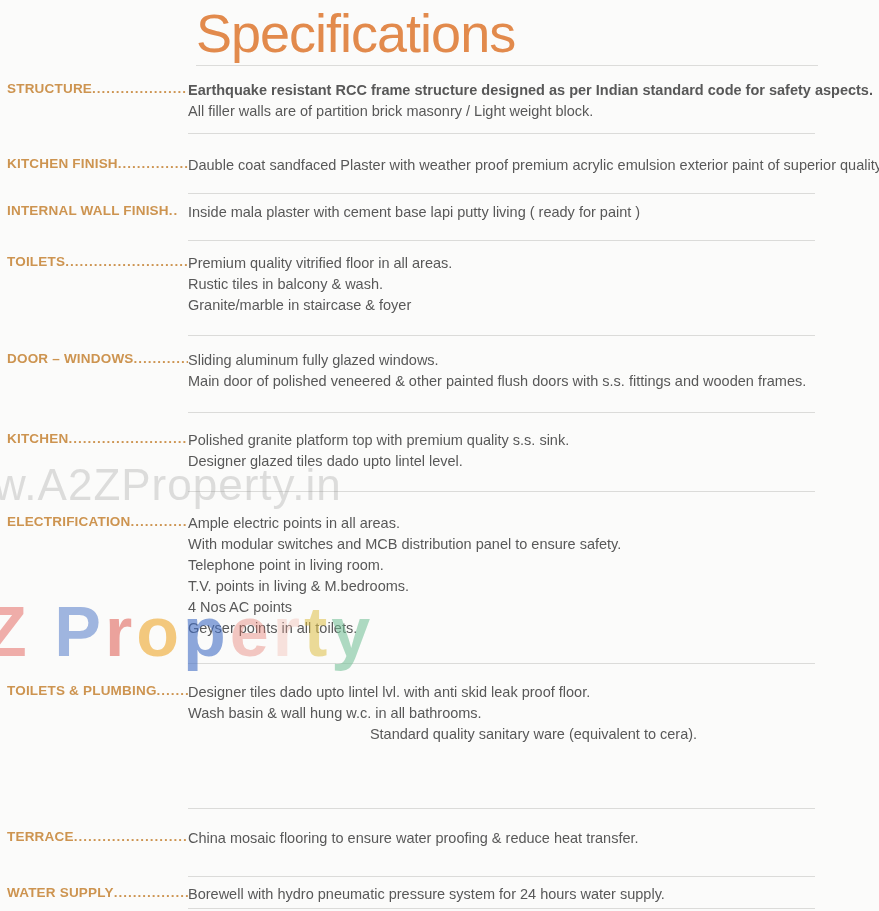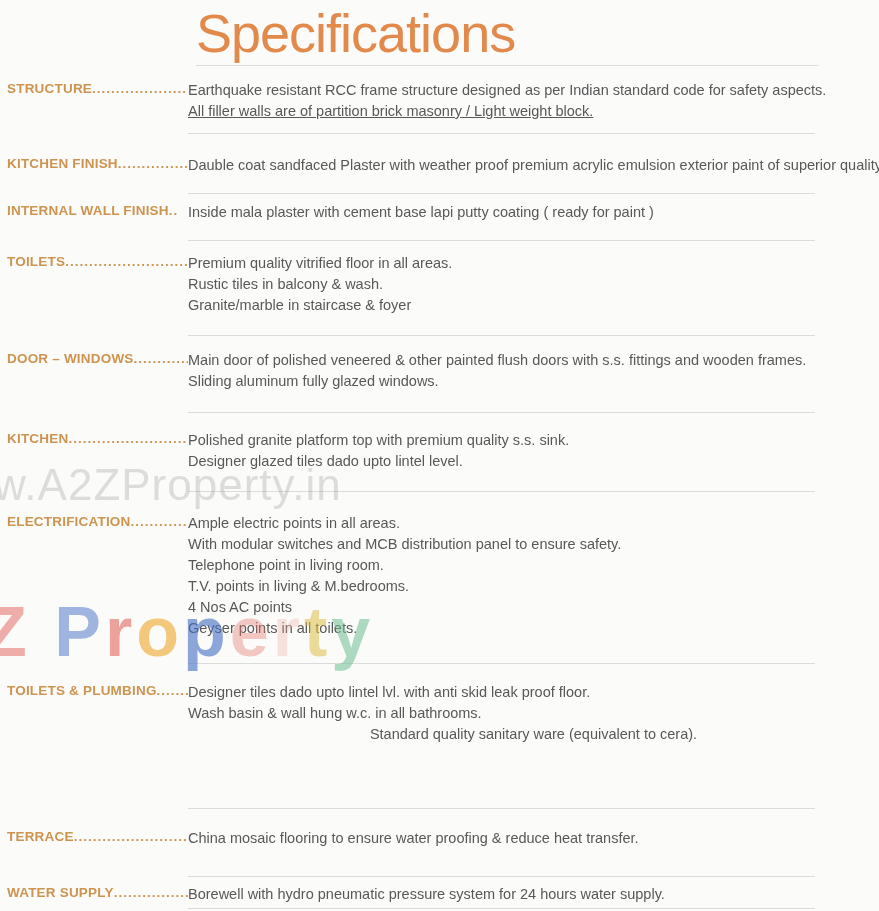--- a/index.html
+++ b/index.html
@@ -62,57 +62,57 @@
   <div class="watermark-brand" id="brand-watermark"><span style="color: rgba(228, 96, 88, 0.5);">Z</span><span style="color: rgba(0, 0, 0, 0);">&nbsp;</span><span style="color: rgba(84, 124, 200, 0.55);">P</span><span style="color: rgba(222, 90, 78, 0.55);">r</span><span style="color: rgba(238, 166, 42, 0.6);">o</span><span style="color: rgba(66, 110, 196, 0.6);">p</span><span style="color: rgba(230, 120, 108, 0.4);">e</span><span style="color: rgba(238, 170, 160, 0.32);">r</span><span style="color: rgba(222, 192, 70, 0.55);">t</span><span style="color: rgba(110, 190, 146, 0.55);">y</span></div>
 
   <div class="content-layer">
     <div class="page-title">Specifications</div>
     <div class="title-divider"></div>
 
     <div id="sections-root">
   <section class="spec-section" style="top: 80px;">
     <div class="label-cell"><span class="label-text">STRUCTURE</span><span class="label-leader">..........................</span></div>
     <div class="desc-cell">
-            <div class="desc-line" style="height: 21px;">Earthquake resistant RCC frame structure designed as per Indian standard code for safety aspects.</div>
-            <div class="desc-line" style="height: 21px; text-decoration: underline;">All filler walls are of partition brick masonry / Light weight block.</div>
+            <div class="desc-line" style="height: 21px; font-weight: bold;">Earthquake resistant RCC frame structure designed as per Indian standard code for safety aspects.</div>
+            <div class="desc-line" style="height: 21px;">All filler walls are of partition brick masonry / Light weight block.</div>
           </div>
     <div class="section-divider" style="top: 53px;"></div>
   </section>
 
   <section class="spec-section" style="top: 155px;">
     <div class="label-cell"><span class="label-text">KITCHEN FINISH</span><span class="label-leader">.................</span></div>
     <div class="desc-cell">
             <div class="desc-line" style="height: 21px;">Dauble coat sandfaced Plaster with weather proof premium acrylic emulsion exterior paint of superior quality.</div>
           </div>
     <div class="section-divider" style="top: 38px;"></div>
   </section>
 
   <section class="spec-section" style="top: 202px;">
     <div class="label-cell"><span class="label-text">INTERNAL WALL FINISH</span><span class="label-leader">..</span></div>
     <div class="desc-cell">
-            <div class="desc-line" style="height: 21px;">Inside mala plaster with cement base lapi putty coating ( ready for paint )</div>
+            <div class="desc-line" style="height: 21px;">Inside mala plaster with cement base lapi putty living ( ready for paint )</div>
           </div>
     <div class="section-divider" style="top: 38px;"></div>
   </section>
 
   <section class="spec-section" style="top: 253px;">
     <div class="label-cell"><span class="label-text">TOILETS</span><span class="label-leader">............................</span></div>
     <div class="desc-cell">
             <div class="desc-line" style="height: 21px;">Premium quality vitrified floor in all areas.</div>
             <div class="desc-line" style="height: 21px;">Rustic tiles in balcony &amp; wash.</div>
             <div class="desc-line" style="height: 21px;">Granite/marble in staircase &amp; foyer</div>
           </div>
     <div class="section-divider" style="top: 82px;"></div>
   </section>
 
   <section class="spec-section" style="top: 350px;">
     <div class="label-cell"><span class="label-text">DOOR – WINDOWS</span><span class="label-leader">..............</span></div>
     <div class="desc-cell">
+            <div class="desc-line" style="height: 21px;">Sliding  aluminum fully glazed windows.</div>
             <div class="desc-line" style="height: 21px;">Main door of polished veneered &amp; other painted flush doors with s.s. fittings and wooden frames.</div>
-            <div class="desc-line" style="height: 21px;">Sliding  aluminum fully glazed windows.</div>
           </div>
     <div class="section-divider" style="top: 62px;"></div>
   </section>
 
   <section class="spec-section" style="top: 430px;">
     <div class="label-cell"><span class="label-text">KITCHEN</span><span class="label-leader">................................</span></div>
     <div class="desc-cell">
             <div class="desc-line" style="height: 21px;">Polished granite platform top with premium quality s.s. sink.</div>
             <div class="desc-line" style="height: 21px;">Designer glazed tiles dado upto lintel level.</div>
           </div>

